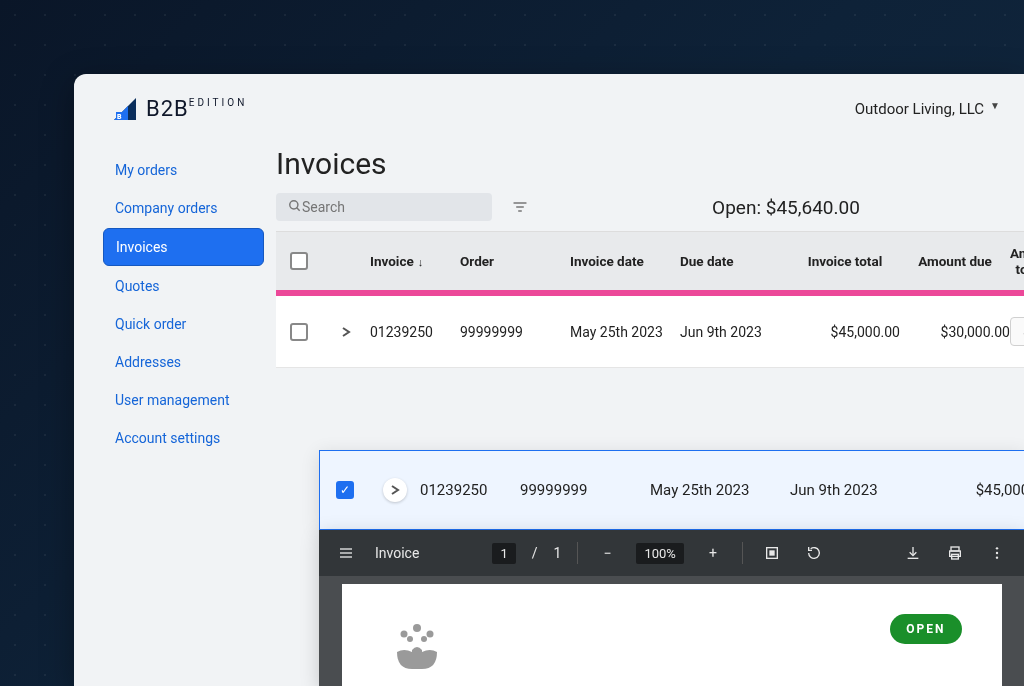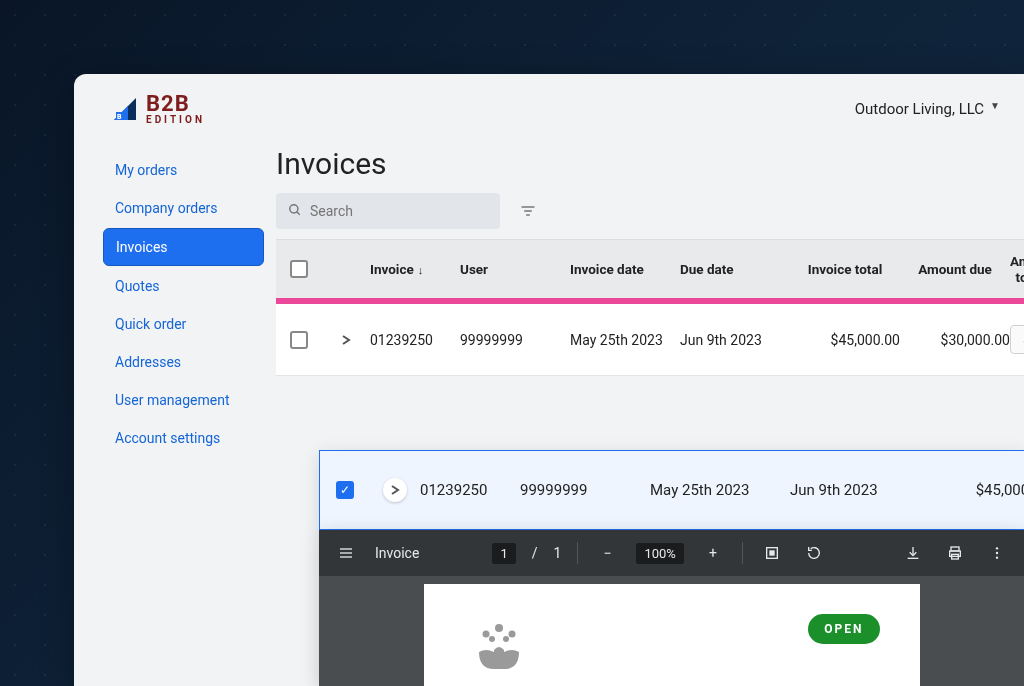--- a/index.html
+++ b/index.html
@@ -31,43 +31,43 @@
 
   .topbar {
     height: 70px;
     display: flex;
     align-items: center;
     justify-content: space-between;
     padding: 0 24px 0 36px;
   }
   .logo { display:flex; align-items:center; gap:6px; }
   .logo-mark { display:flex; }
-  .logo-text { display:flex; flex-direction:column; line-height:1; font-weight:700; color:#7f1d1d; }
+  .logo-text { display:flex; flex-direction:row; line-height:1; font-weight:400; color:#0f172a; }
   .logo-text .big { font-size:22px; letter-spacing:1px; }
   .logo-text .small { font-size:10px; letter-spacing:3px; }
   .company-switch { display:flex; align-items:flex-start; gap:6px; font-size:15px; color:#222; cursor:pointer; }
   .caret { font-size:10px; color:#444; }
 
   .body { display:flex; flex:1; min-height:0;margin-left:17px; }
   .sidebar { width: 185px; padding: 8px 12px; }
   .nav-item {
     display:block; padding: 10px 12px; font-size:14px; color:#1565d8;
     border-radius:6px; cursor:pointer; margin-bottom:2px;
   }
   .nav-item.active {
     background:#1e6ff0; color:#fff; border:1px solid #1558c0;
   }
 
   .main { flex:1; display:flex; flex-direction:column; min-width:0; }
   .page-title { font-size:30px; font-weight:400; color:#222; padding: 2px 0 12px 0; }
 
   .toolbar { display:flex; align-items:center; gap:14px; padding-bottom:10px; }
   .search {
-    flex: 0 0 200px; height:36px; background:#e2e5e9; border-radius:4px;
-    display:flex; align-items:center; padding:12px 12px; gap:8px; color:#666;
+    flex: 0 0 200px; height:28px; background:#e2e5e9; border-radius:4px;
+    display:flex; align-items:center; padding:12px 12px; color:#666;
   }
   .search input { border:none; background:transparent; outline:none; font-size:14px; flex:1; }
   .filter-btn { width:28px; height:28px; display:flex; align-items:center; justify-content:center; cursor:pointer; color:#666; }
   .open-total { flex:1; text-align:center; font-size:19px; color:#222; }
 
   .table-wrap { background:#fff; border-top:1px solid #ddd; }
   .th-row {
     display:grid;
     grid-template-columns: 46px 48px 90px 110px 110px 110px 110px 110px 1fr;
     align-items:center;
@@ -143,21 +143,21 @@
   .pdf-bar .ctrl { cursor:pointer; display:flex; align-items:center; justify-content:center; width:26px; height:26px; }
   .pdf-bar .page-box, .pdf-bar .zoom-box {
     background:#1a1c1e; padding:3px 8px; border-radius:2px; font-size:13px;
   }
   .pdf-bar .vdiv { width:1px; height:22px; background:#555; }
 
   .pdf-page-area {
     flex:1; background:#4a4d50; display:flex; justify-content:center; padding-top:8px; overflow:hidden;
   }
   .pdf-page {
-    width: 496px; background:#fff; padding:30px 40px; position:relative;
+    width: 660px; background:#fff; padding:30px 40px; position:relative;
   }
   .open-badge {
     position:absolute; top:30px; right:40px;
     background:#1a8f2a; color:#fff; font-weight:700; letter-spacing:2px;
     font-size:12px; padding:8px 16px; border-radius:20px;
   }
   .pdf-logo { color:#999; }
   .invoice-no { position:absolute; right:40px; top:100px; font-weight:800; letter-spacing:1px; font-size:15px; color:#222; }
 
   .cell-center { display:flex; justify-content:center; }
@@ -213,32 +213,36 @@
           </span>
           <input placeholder="Search" style="">
         </div>
         <div class="filter-btn">
           <svg width="16" height="16" viewBox="0 0 24 24" stroke="#777" stroke-width="2" fill="none" stroke-linecap="round">
               <line x1="3" y1="6" x2="21" y2="6"></line>
               <line x1="7" y1="12" x2="17" y2="12"></line>
               <line x1="10" y1="18" x2="14" y2="18"></line>
             </svg>
         </div>
+        <div class="open-total">
+          <span>Open:</span>
+          <span>$45,640.00</span>
+        </div>
       </div>
 
       <div class="table-wrap">
         <div class="th-row">
           <div class="cell-center">
               <div class="checkbox"></div>
             </div>
           <div></div>
           <div>
             <span>Invoice</span><span class="sort-icon">↓</span>
           </div>
-          <div>User</div>
+          <div>Order</div>
           <div>Invoice date</div>
           <div>Due date</div>
           <div class="right">Invoice total</div>
           <div class="right">Amount due</div>
           <div class="right">Amount to pay</div>
         </div>
 
         <div class="row">
           <div class="cell-center">
               <div class="checkbox"></div>

